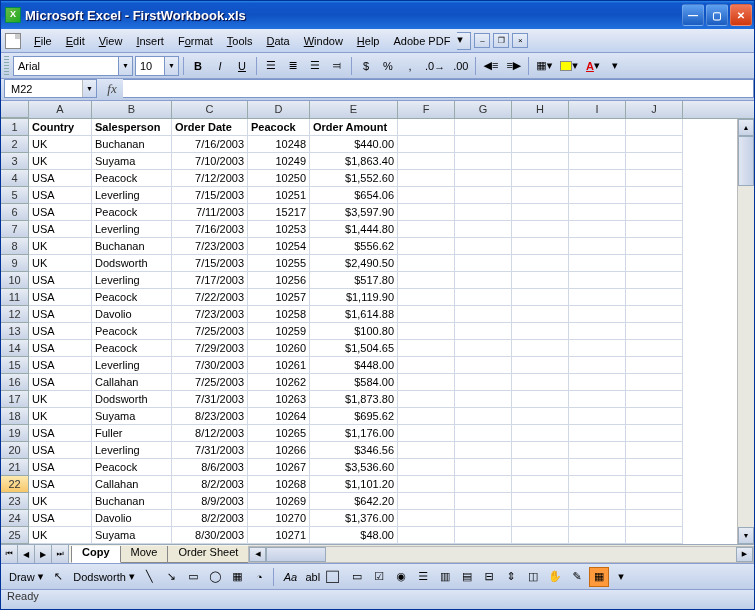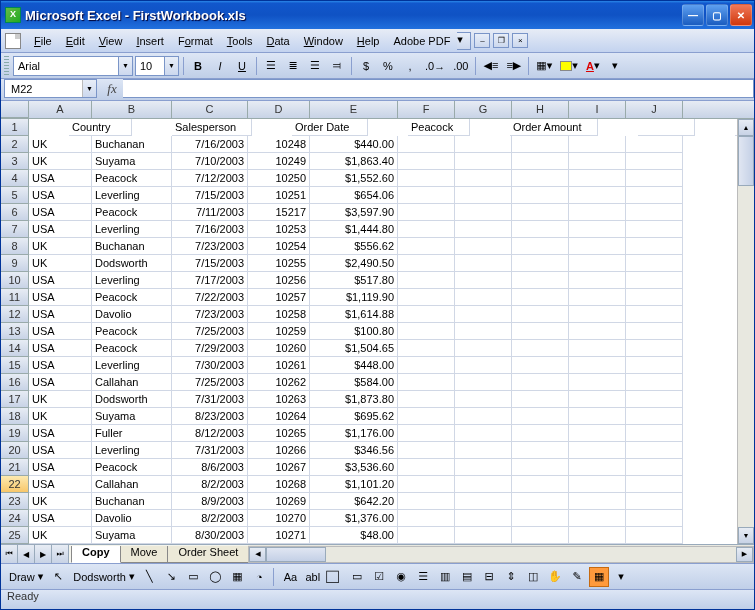--- a/index.html
+++ b/index.html
@@ -46,21 +46,21 @@
   
   .gridwrap { flex:1;display:flex;flex-direction:column;background:#fff;overflow:hidden;position:relative;}
   .colhdrs{display:flex;height:18px;background:linear-gradient(to bottom,#e7ecf4,#c8d3e6);border-bottom:1px solid #9aa;}
   .corner{background:linear-gradient(to bottom,#e7ecf4,#c8d3e6);border-right:1px solid #9aa;border-bottom:1px solid #9aa;}
   .ch{border-right:1px solid #9aa;text-align:center;line-height:17px;color:#333;}
   .rows{flex:1;overflow:hidden;}
   .row{display:flex;height:17px;}
   .rh{background:linear-gradient(to bottom,#e7ecf4,#c8d3e6);border-right:1px solid #9aa;border-bottom:1px solid #9aa;text-align:center;line-height:16px;color:#333;font-size:11px;}
   .rh.sel{background:linear-gradient(to bottom,#fce9b0,#f8c76a);}
   .cell{border-right:1px solid #d0d7e5;border-bottom:1px solid #d0d7e5;padding:0 3px;line-height:16px;white-space:nowrap;overflow:hidden;font-family:Arial;font-size:11px;}
-  .cell.hdr{font-weight:normal;margin-left:40px;}
+  .cell.hdr{font-weight:bold;}
   .cell.r{text-align:right;}
   .vscroll{position:absolute;right:0;top:18px;bottom:0;width:17px;background:#e8e8e0;border-left:1px solid #bbb;}
   .vsbtn{height:17px;background:linear-gradient(#e7ecf4,#c8d3e6);border:1px solid #9ab;display:flex;align-items:center;justify-content:center;font-size:7px;}
   .vsthumb{position:absolute;top:17px;left:0;right:0;height:50px;background:linear-gradient(to right,#e0e6f2,#c4d0e6);border:1px solid #9ab;}
 
   
   .sheetbar{height:19px;display:flex;align-items:stretch;background:#e8e8e0;border-top:1px solid #9ab;}
   .navbtns{display:flex;}
   .navbtn{width:17px;border-right:1px solid #9ab;background:linear-gradient(#e7ecf4,#c8d3e6);display:flex;align-items:center;justify-content:center;font-size:8px;}
   .tabs{display:flex;align-items:flex-end;background:#f4f4ec;padding-left:2px;}
@@ -536,21 +536,21 @@
     <div class="tbtn">↖</div>
     <div class="tbtn"><span>Dodsworth</span>&nbsp;▾</div>
     <div class="tbtn">╲</div>
     <div class="tbtn">↘</div>
     <div class="tbtn">▭</div>
     <div class="tbtn">◯</div>
     <div class="tbtn">▦</div>
     <div class="tbtn">◔</div>
     <div class="tsep"></div>
     <div class="grip"></div>
-    <div class="tbtn" style="">Aa</div>
+    <div class="tbtn" style="font-style:italic">Aa</div>
     <div class="tbtn">abl</div>
     <div class="tbtn">⃞</div>
     <div class="tbtn">▭</div>
     <div class="tbtn">☑</div>
     <div class="tbtn">◉</div>
     <div class="tbtn">☰</div>
     <div class="tbtn">▥</div>
     <div class="tbtn">▤</div>
     <div class="tbtn">⊟</div>
     <div class="tbtn">⇕</div>

